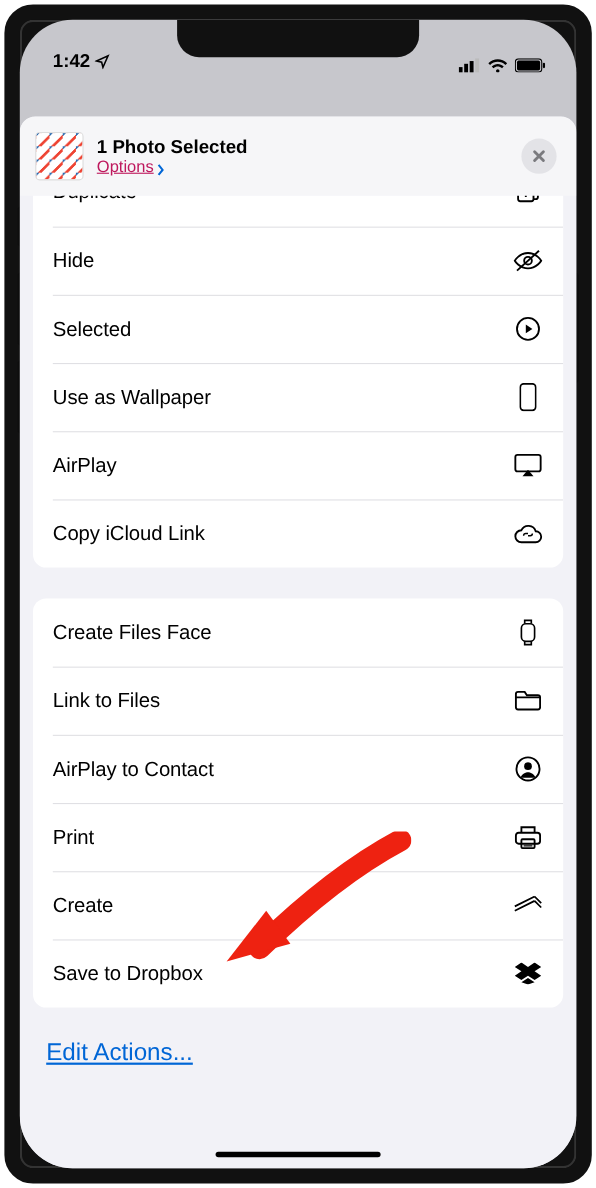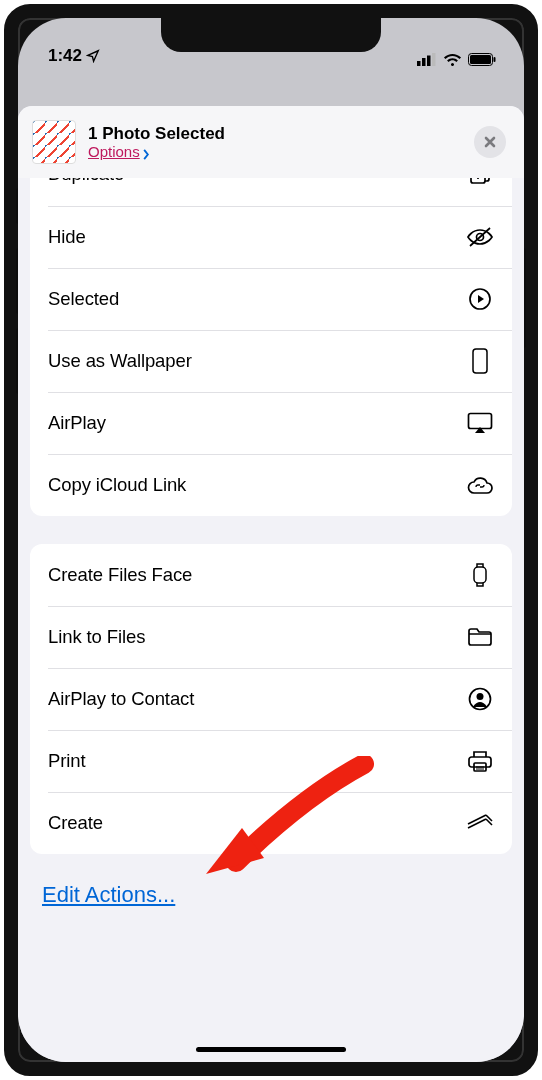--- a/index.html
+++ b/index.html
@@ -204,20 +204,28 @@
             </span>
           </div>
           <div class="row">
             <span class="label">Create</span>
             <span class="icon">
               <svg width="28" height="18" viewBox="0 0 28 18" fill="none" stroke="#000" stroke-width="1.6">
                   <path d="M2 14 L20 5 M2 10 L20 1 M20 1 L26 7 M20 5 L26 11"></path>
                 </svg>
             </span>
           </div>
+          <div class="row">
+            <span class="label">Save to Dropbox</span>
+            <span class="icon">
+              <svg width="24" height="20" viewBox="0 0 24 20" fill="#000">
+                  <path d="M6 0L0 4l6 4-6 4 6 4 6-4 6 4 6-4-6-4 6-4-6-4-6 4z M12 14l-6 4 6 2 6-2z"></path>
+                </svg>
+            </span>
+          </div>
         </div>
 
         <div class="edit-link">Edit Actions...</div>
       </div>
 
       <div class="arrow-annot">
         <svg width="180" height="150" viewBox="0 0 180 150">
           <defs></defs>
           <path d="M170 8 Q 110 40 42 106" stroke="#e21" stroke-width="20" fill="none" stroke-linecap="round"></path>
           <path d="M12 118 L70 102 L48 72 Z" fill="#e21"></path>

